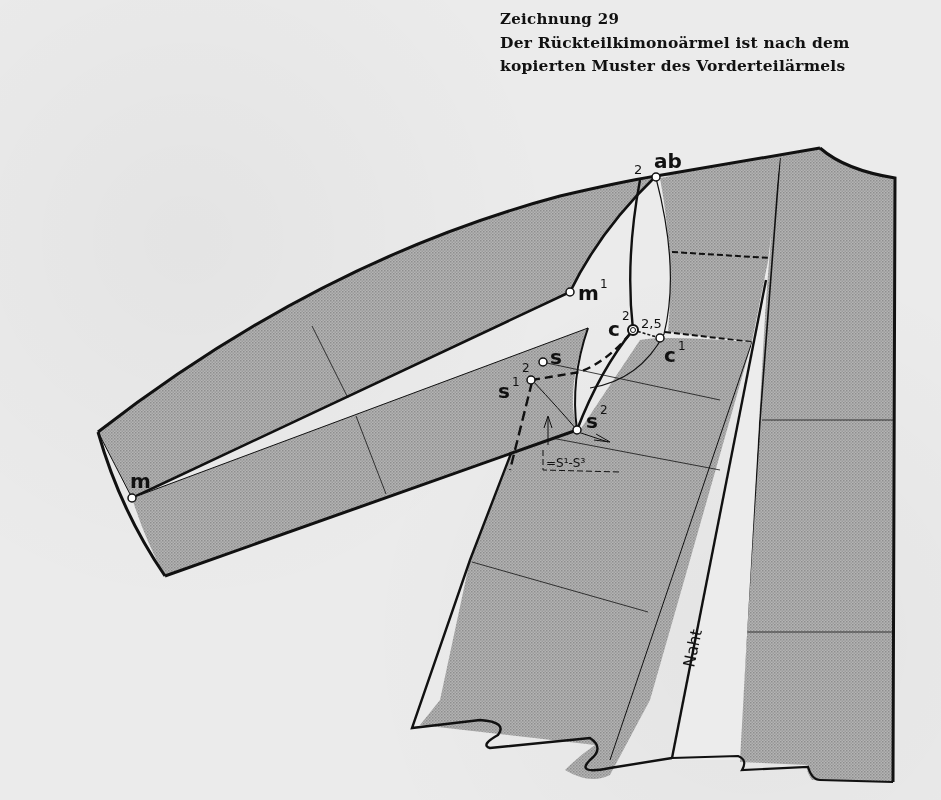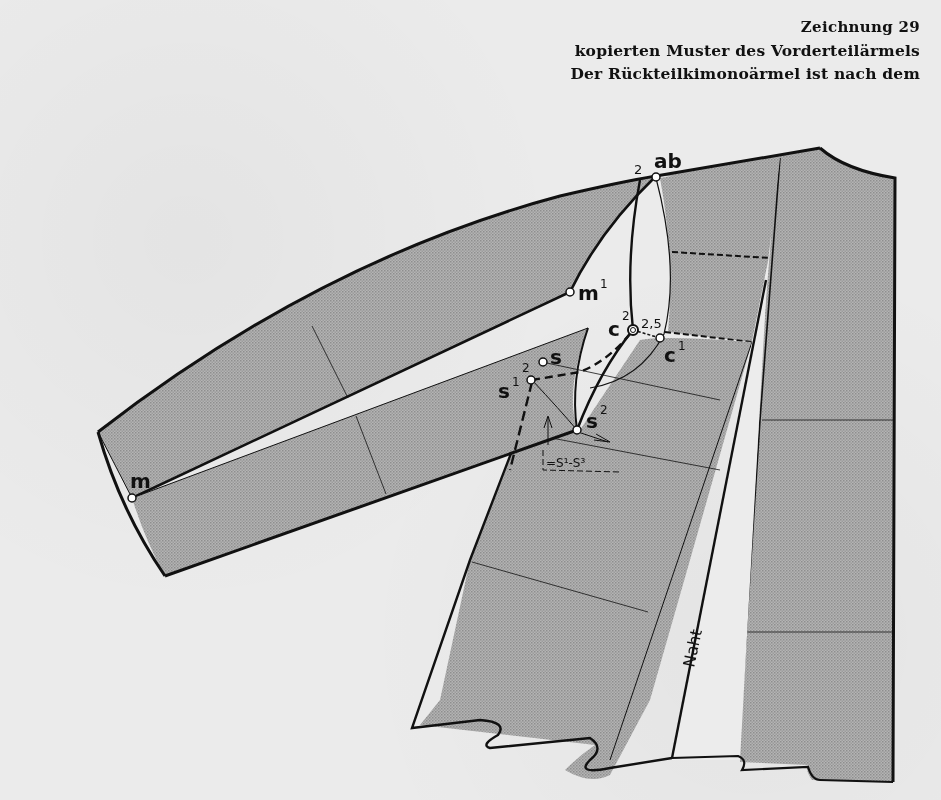--- a/index.html
+++ b/index.html
@@ -11,42 +11,42 @@
   }
   .paper {
     position: absolute; inset: 0;
     background:
       radial-gradient(circle at 20% 30%, rgba(0,0,0,0.03) 0, transparent 40%),
       radial-gradient(circle at 80% 80%, rgba(0,0,0,0.03) 0, transparent 40%),
       #ebebeb;
   }
   .caption {
     position: absolute;
-    left: 500px; top: 16px; width: 420px;
-    text-align: right;
+    left: 500px; top: 8px; width: 420px;
+    text-align: left;
     font-family: "DejaVu Serif", serif;
     font-weight: bold;
     color: #111;
     line-height: 23px;
   }
   .caption .title { font-size: 15px; letter-spacing: 0.3px; }
   .caption .body { font-size: 15.5px; letter-spacing: 0.2px; }
   svg { position: absolute; left: 0; top: 0; }
   .lbl { font-family: "DejaVu Sans", sans-serif; font-weight: bold; fill: #111; }
   .lbl-sm { font-family: "DejaVu Sans", sans-serif; fill: #111; }
 </style>
 </head>
 <body>
 
 <div class="paper"></div>
 
 <div class="caption">
   <div class="title">Zeichnung 29</div>
+  <div class="body">Der Rückteilkimonoärmel ist nach dem</div>
   <div class="body">kopierten Muster des Vorderteilärmels</div>
-  <div class="body">Der Rückteilkimonoärmel ist nach dem</div>
 </div>
 
 <svg width="941" height="800" viewBox="0 0 941 800">
   <defs>
     <pattern id="halftone" width="3" height="3" patternUnits="userSpaceOnUse">
       <rect width="3" height="3" fill="#b4b4b4"></rect>
       <rect width="1.5" height="1.5" fill="#8e8e8e"></rect>
       <rect x="1.5" y="1.5" width="1.5" height="1.5" fill="#9c9c9c"></rect>
     </pattern>
   </defs>

